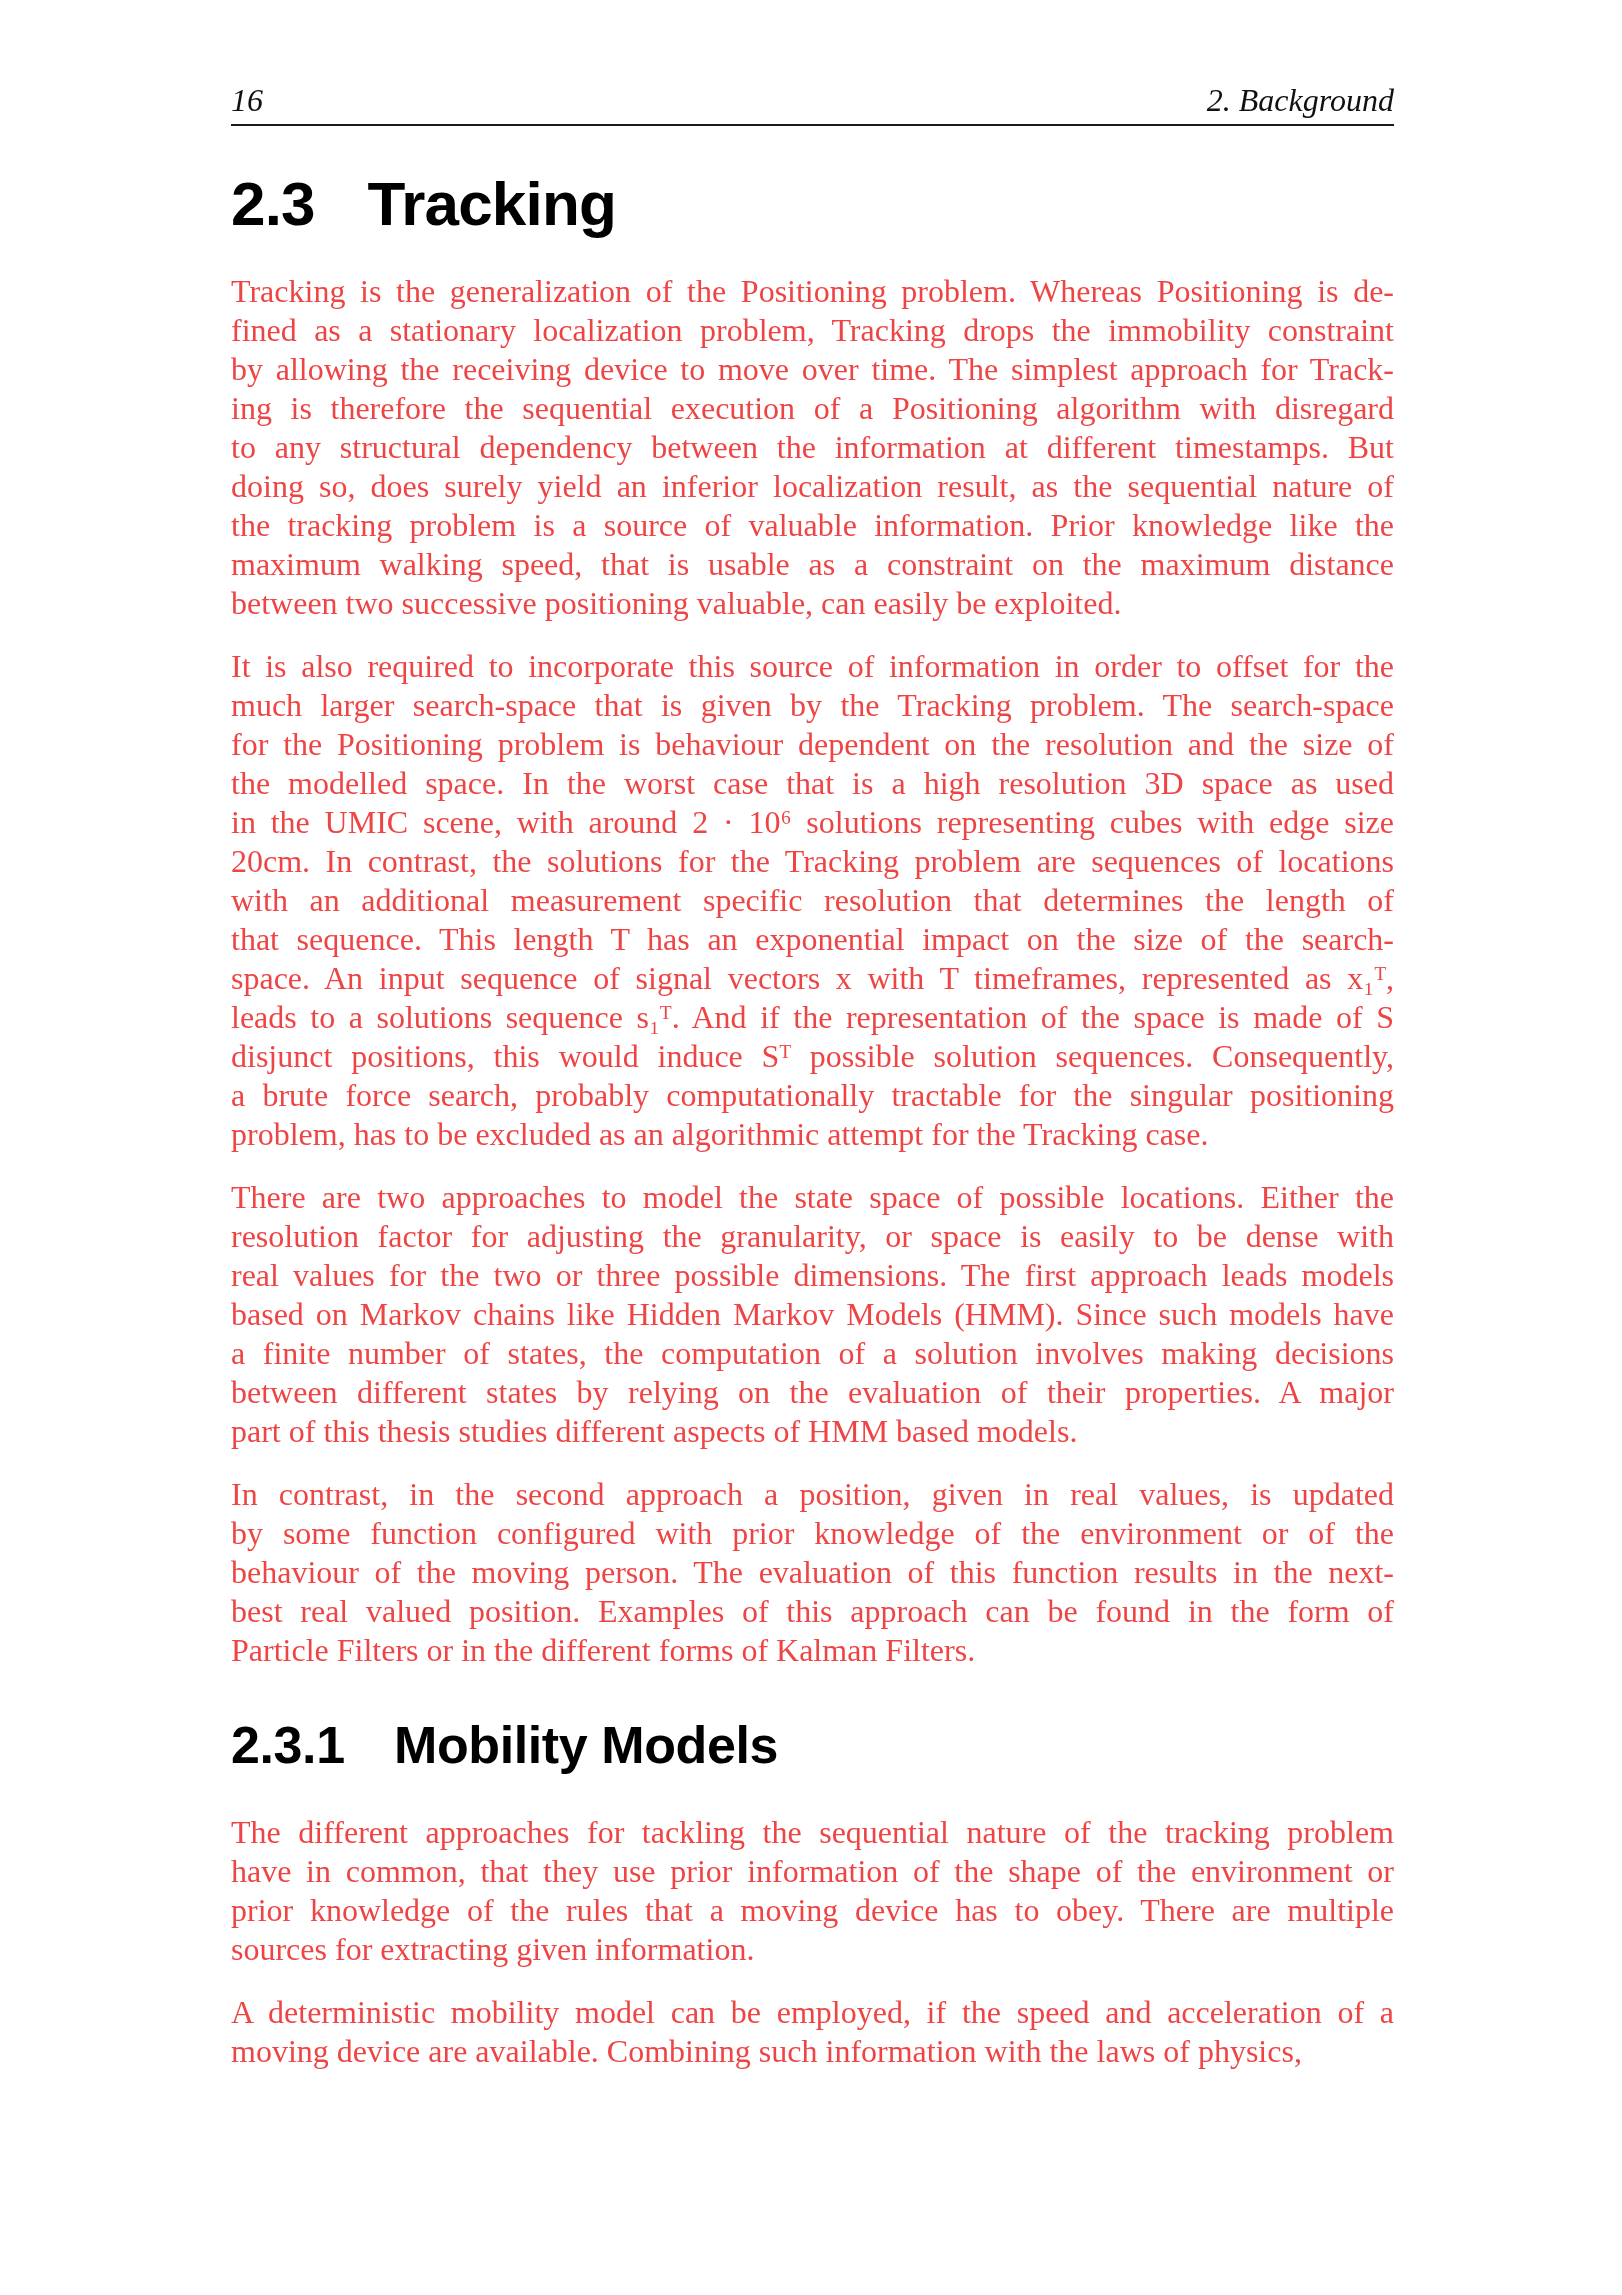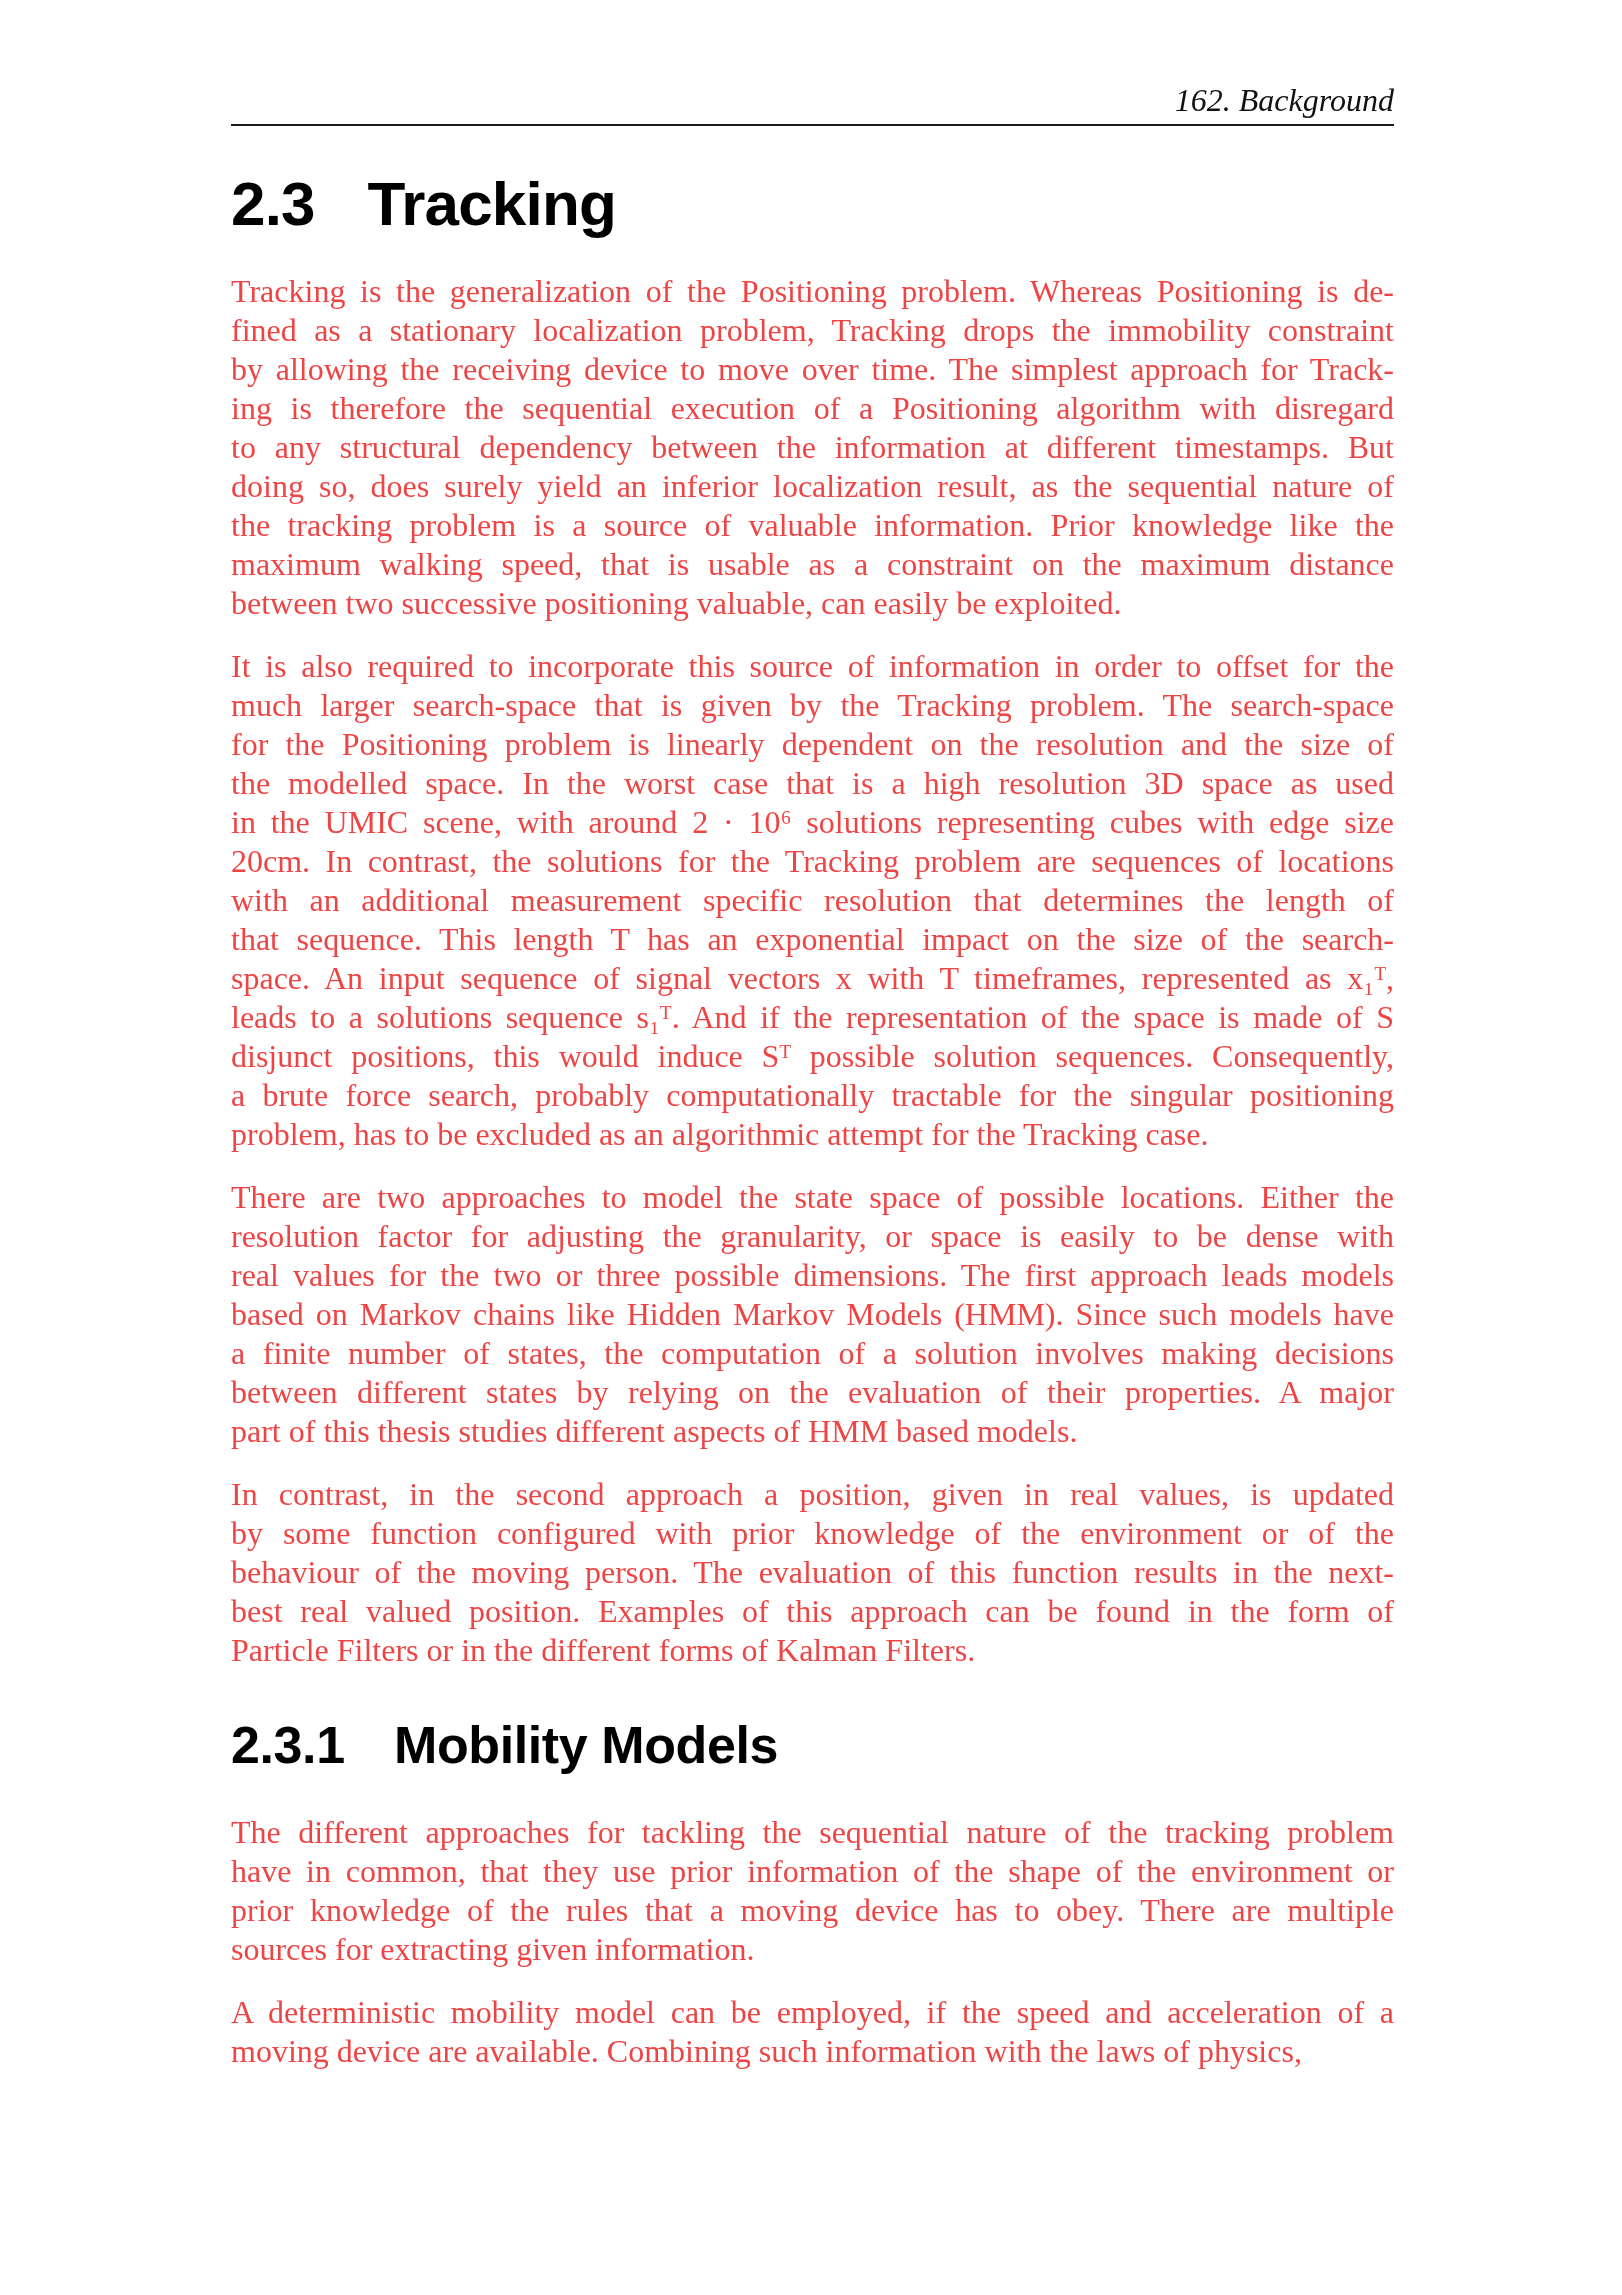--- a/index.html
+++ b/index.html
@@ -12,21 +12,21 @@
     width: 1623px;
     height: 2295px;
     background: #ffffff;
     box-sizing: border-box;
     padding: 81px 229px 0 231px;
     color: #000000;
     overflow: hidden;
   }
   .running-header {
     display: flex;
-    justify-content: flex-end;
+    justify-content: space-between;
     align-items: baseline;
     font-family: "Liberation Serif", "DejaVu Serif", serif;
     font-style: italic;
     font-size: 32px;
     line-height: 39px;
     color: #111111;
   }
   .header-rule {
     height: 2.4px;
     background: #1a1a1a;
@@ -97,21 +97,21 @@
       <div class="para-line">to any structural dependency between the information at different timestamps. But</div>
       <div class="para-line">doing so, does surely yield an inferior localization result, as the sequential nature of</div>
       <div class="para-line">the tracking problem is a source of valuable information. Prior knowledge like the</div>
       <div class="para-line">maximum walking speed, that is usable as a constraint on the maximum distance</div>
       <div class="para-line last">between two successive positioning valuable, can easily be exploited.</div>
     </div>
 
   <div class="paragraph">
       <div class="para-line">It is also required to incorporate this source of information in order to offset for the</div>
       <div class="para-line">much larger search-space that is given by the Tracking problem. The search-space</div>
-      <div class="para-line">for the Positioning problem is linearly dependent on the resolution and the size of</div>
+      <div class="para-line">for the Positioning problem is behaviour dependent on the resolution and the size of</div>
       <div class="para-line">the modelled space. In the worst case that is a high resolution 3D space as used</div>
       <div class="para-line">in the UMIC scene, with around 2 · 10⁶ solutions representing cubes with edge size</div>
       <div class="para-line">20cm. In contrast, the solutions for the Tracking problem are sequences of locations</div>
       <div class="para-line">with an additional measurement specific resolution that determines the length of</div>
       <div class="para-line">that sequence. This length T has an exponential impact on the size of the search-</div>
       <div class="para-line">space. An input sequence of signal vectors x with T timeframes, represented as x₁ᵀ,</div>
       <div class="para-line">leads to a solutions sequence s₁ᵀ. And if the representation of the space is made of S</div>
       <div class="para-line">disjunct positions, this would induce Sᵀ possible solution sequences. Consequently,</div>
       <div class="para-line">a brute force search, probably computationally tractable for the singular positioning</div>
       <div class="para-line last">problem, has to be excluded as an algorithmic attempt for the Tracking case.</div>

